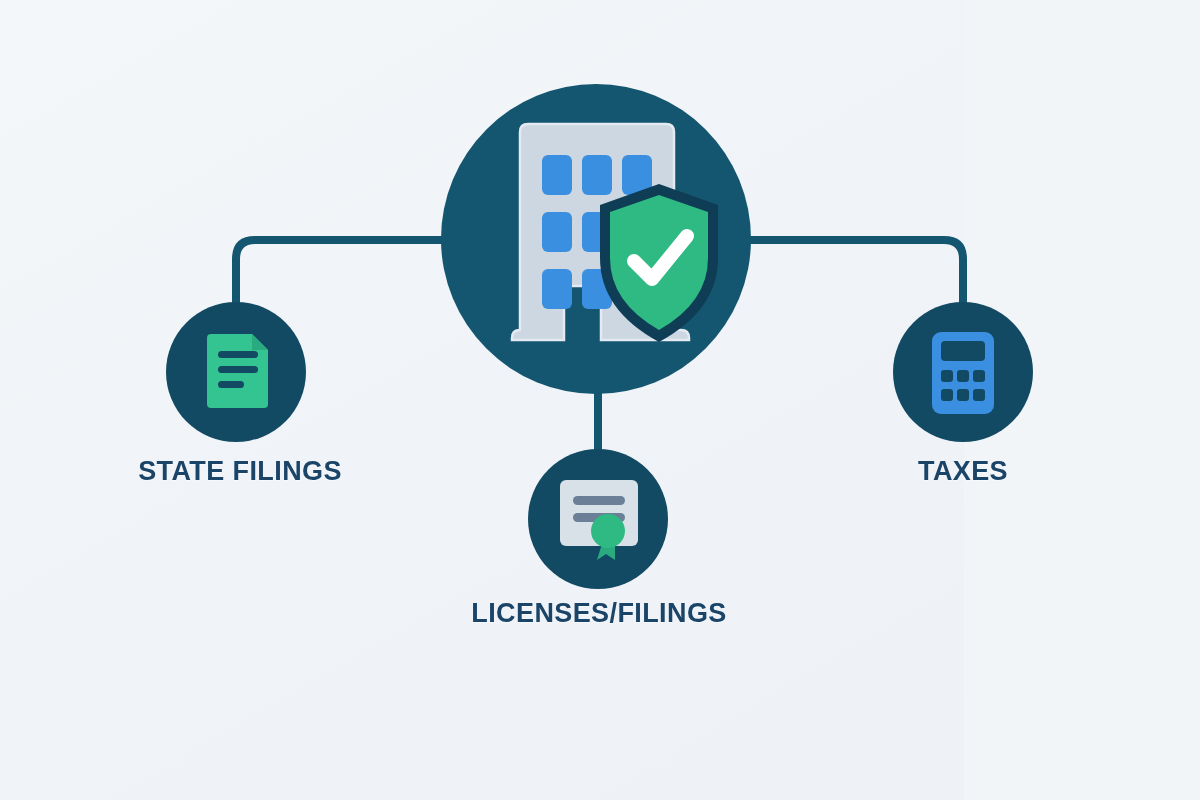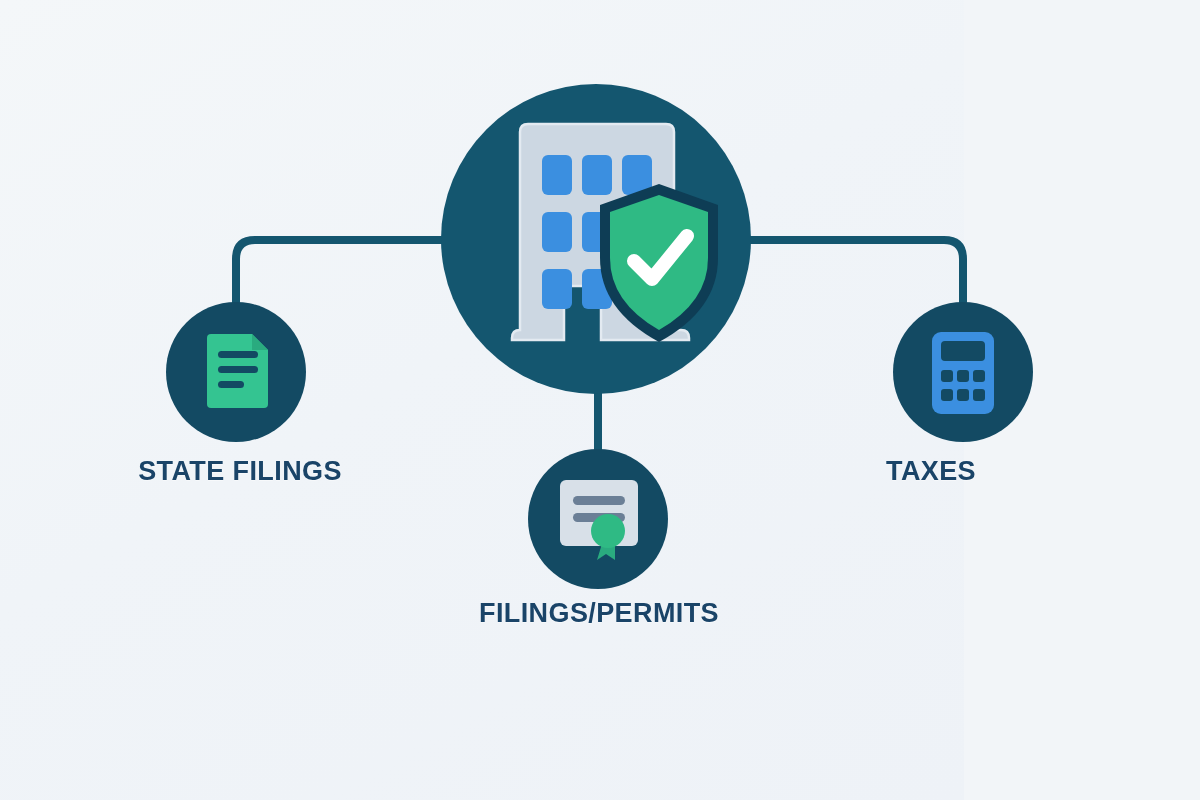--- a/index.html
+++ b/index.html
@@ -32,21 +32,21 @@
     font-size: 27px;
     letter-spacing: 0.4px;
     color: #1a4468;
     text-align: center;
     white-space: nowrap;
     transform: translateX(-50%);
     text-shadow: 0 1px 1px rgba(255,255,255,0.5);
   }
   #label-state-filings { left: 240px; top: 456px; }
   #label-licenses-permits { left: 599px; top: 598px; }
-  #label-taxes { left: 931px; top: 456px; }
+  #label-taxes { left: 963px; top: 456px; }
 
   #caption-bar {
     position: absolute;
     left: 97px;
     top: 654px;
     width: 1009px;
     height: 90px;
     background: #d6dde6;
     border-radius: 45px;
     display: flex;
@@ -194,18 +194,18 @@
           <rect x="573" y="513" width="52" height="9" rx="4.5"></rect>
         </g>
         <path d="M 605 534 L 597 560 L 606 554 L 615 560 L 615 534 Z" fill="#2aab7f"></path>
         <circle cx="608" cy="531" r="17" fill="#2fba84"></circle>
       </g>
     </g>
   </svg>
 
   <div class="node-label" id="label-state-filings">STATE FILINGS</div>
 
-  <div class="node-label" id="label-licenses-permits">FILINGS/PERMITS</div>
+  <div class="node-label" id="label-licenses-permits">LICENSES/FILINGS</div>
 
   <div class="node-label" id="label-taxes">TAXES</div>
 
 
 </div>
 
 </body></html>

